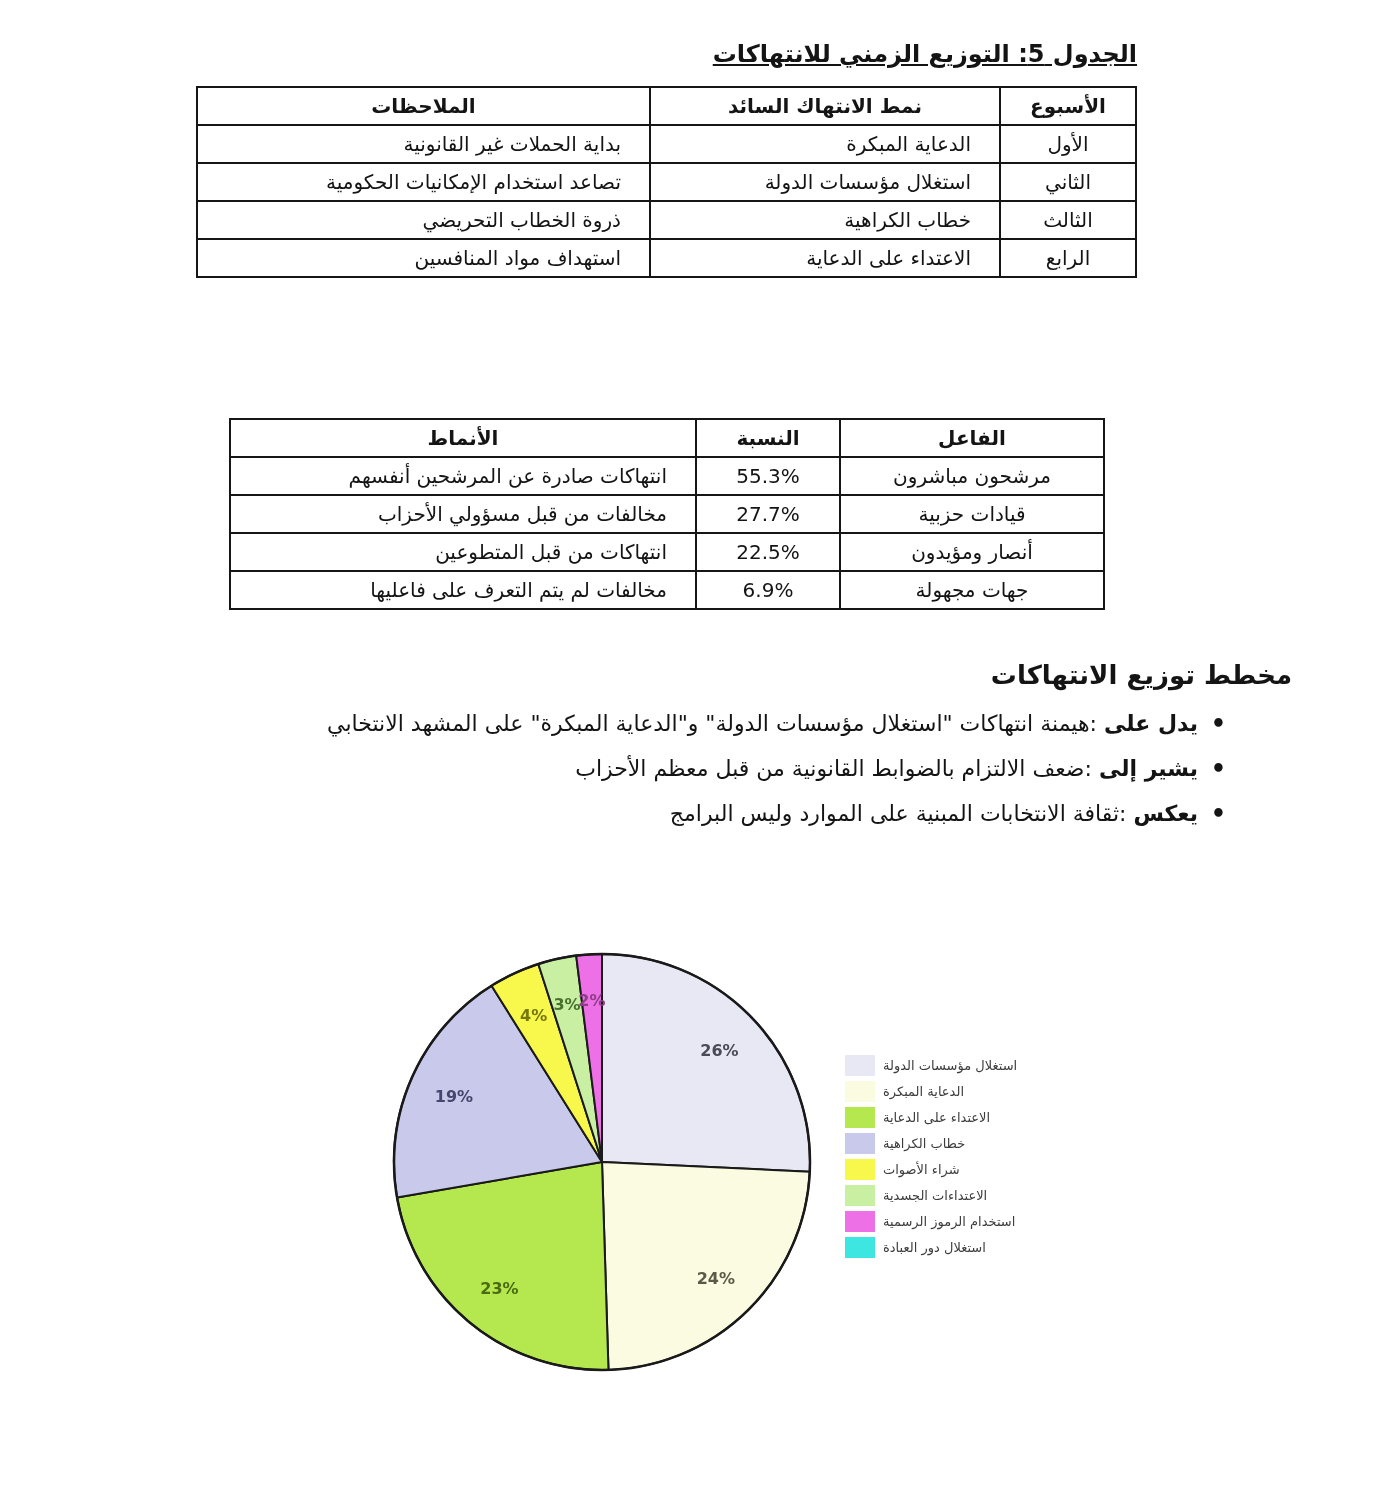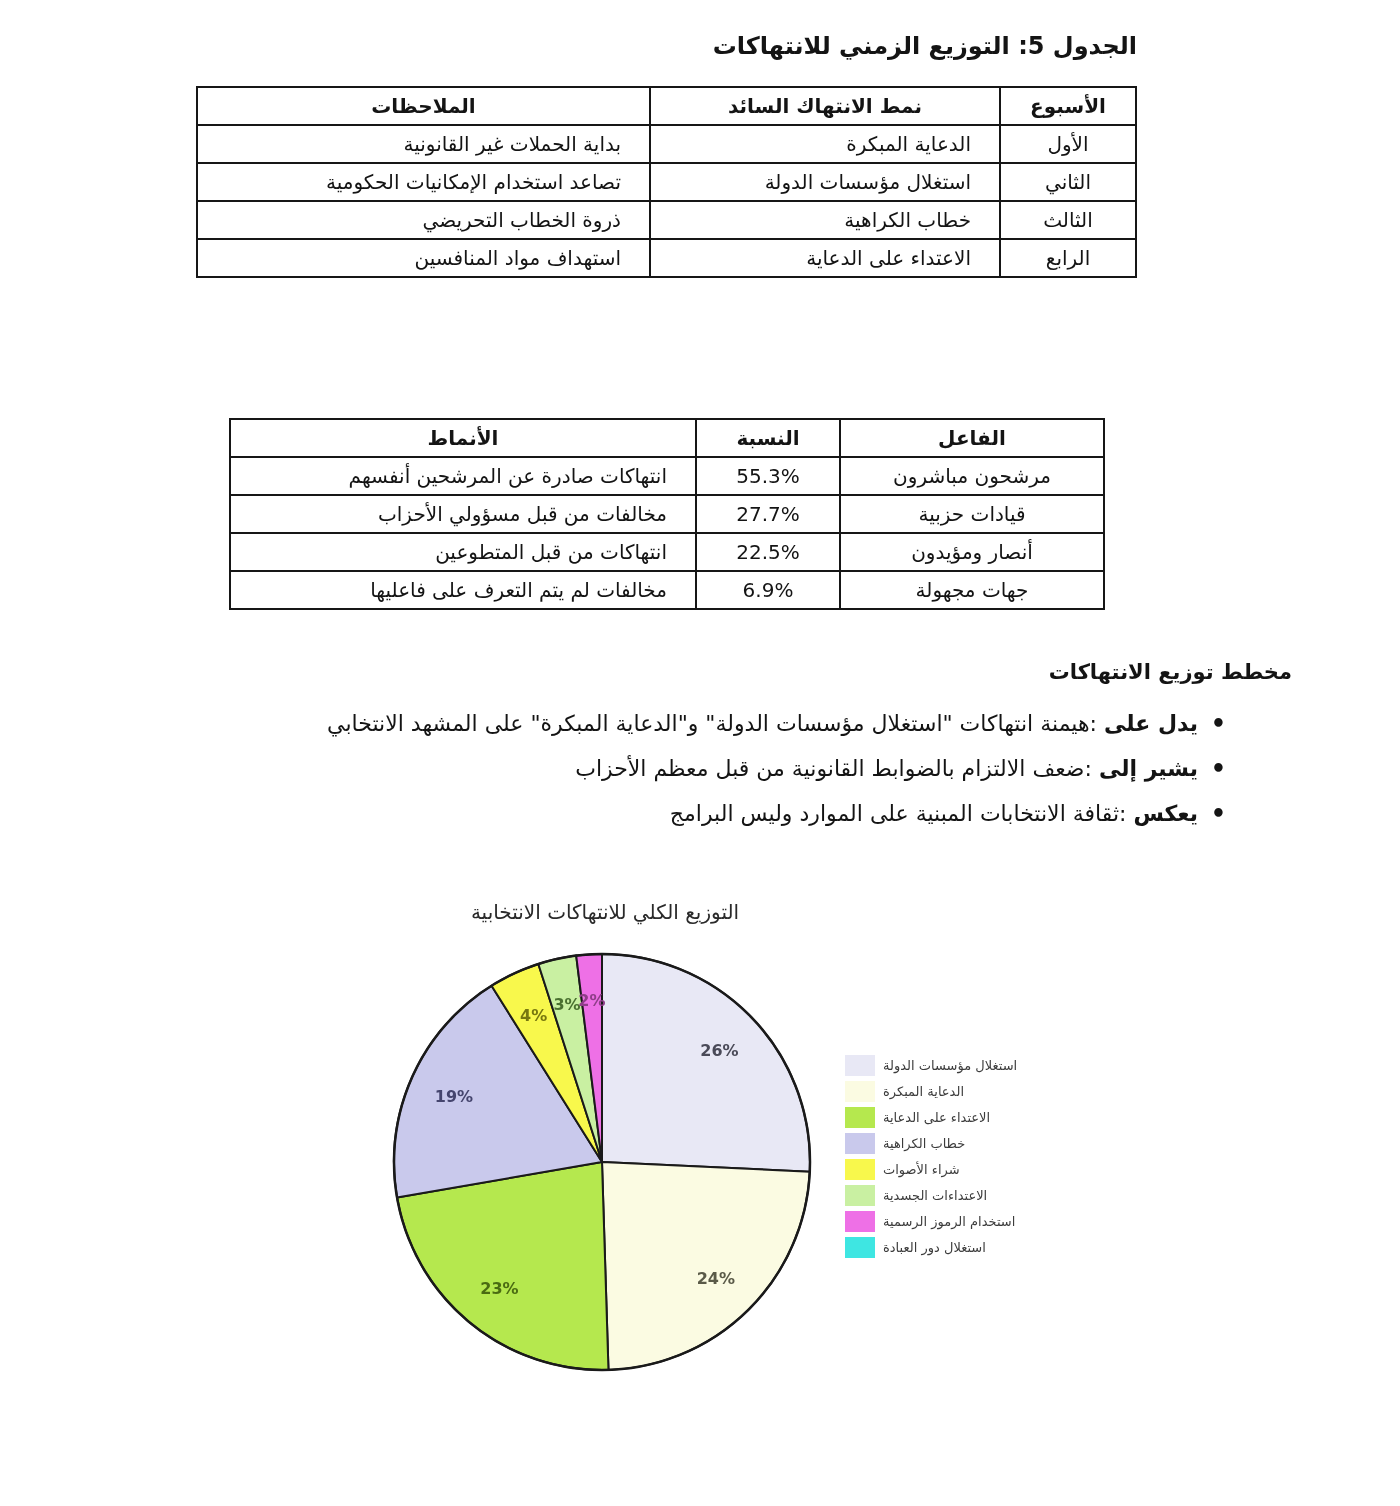--- a/index.html
+++ b/index.html
@@ -2,38 +2,38 @@
 <html lang="ar" dir="rtl"><head>
 <meta charset="utf-8">
 <style>
   html,body{margin:0;padding:0;background:#ffffff;}
   .page{
     position:relative;width:1400px;height:1506px;background:#ffffff;
     font-family:"DejaVu Sans",sans-serif;direction:rtl;color:#141414;overflow:hidden;
   }
   
   .sec-title{position:absolute;font-weight:bold;font-size:24px;white-space:nowrap;}
-  #t5-title{top:32px;right:263px;}
+  #t5-title{top:40px;right:263px;text-decoration:underline;}
   #t6-title{top:378px;right:295px;}
   
   table{position:absolute;border-collapse:collapse;background:#fff;table-layout:fixed;}
   th,td{border:2px solid #161616;font-size:20px;padding:6px 28px;overflow:hidden;}
   th{font-weight:bold;text-align:center;}
   td{text-align:right;}
   #t5{top:86px;right:263px;width:845px;}
   #t5 .c0{width:78px;text-align:center;}
   #t5 .c1{width:292px;border-radius:14px;}
   #t5 .c2{width:395px;}
   #t6{top:418px;right:295px;width:780px;}
   #t6 .c0{width:206px;text-align:center;}
   #t6 .c1{width:86px;text-align:center;}
   #t6 .c2{width:408px;}
   .pct{direction:ltr;unicode-bidi:embed;}
   
-  #sec-heading{position:absolute;top:660px;right:108px;font-size:21px;font-weight:bold;}
+  #sec-heading{position:absolute;top:660px;right:108px;font-size:26px;font-weight:bold;}
   .bullets{position:absolute;top:708px;right:172px;width:1090px;list-style:none;margin:0;padding:0;}
   .bullets li{position:relative;padding-right:30px;margin-bottom:13px;font-size:22px;line-height:1.45;text-align:right;}
   .bullets li::before{content:"•";position:absolute;right:2px;top:-1px;font-size:24px;font-weight:bold;}
   .bullets .lead{font-weight:bold;}
   
   .chart-title{position:absolute;top:900px;left:300px;width:610px;text-align:center;
                font-size:20px;color:#2a2a2a;}
   #pie{position:absolute;left:386px;top:946px;}
   .slice-label{font-size:16px;font-weight:bold;text-anchor:middle;}
   .legend{position:absolute;left:845px;top:1052px;}
@@ -111,21 +111,20 @@
       </tbody>
   </table>
 
   <div id="sec-heading">مخطط توزيع الانتهاكات</div>
   <ul class="bullets">
       <li><span class="lead">يدل على</span> :هيمنة انتهاكات "استغلال مؤسسات الدولة" و"الدعاية المبكرة" على المشهد الانتخابي</li>
       <li><span class="lead">يشير إلى</span> :ضعف الالتزام بالضوابط القانونية من قبل معظم الأحزاب</li>
       <li><span class="lead">يعكس</span> :ثقافة الانتخابات المبنية على الموارد وليس البرامج</li>
     </ul>
 
-  <div class="chart-title">التوزيع الكلي للانتهاكات الانتخابية</div>
   <svg id="pie" width="432" height="432" viewBox="0 0 432 432">
       <path d="M 216 216 L 216.00 8.00 A 208 208 0 0 1 423.77 225.70 Z" fill="#e8e8f5" stroke="#1a1a1a" stroke-width="2" stroke-linejoin="round"></path>
       <text x="333.4" y="110.0" class="slice-label" fill="#4a4a58">26%</text>
       <path d="M 216 216 L 423.77 225.70 A 208 208 0 0 1 222.47 423.90 Z" fill="#fbfbe2" stroke="#1a1a1a" stroke-width="2" stroke-linejoin="round"></path>
       <text x="329.8" y="337.6" class="slice-label" fill="#5a5a48">24%</text>
       <path d="M 216 216 L 222.47 423.90 A 208 208 0 0 1 11.04 251.41 Z" fill="#b5e84e" stroke="#1a1a1a" stroke-width="2" stroke-linejoin="round"></path>
       <text x="113.4" y="347.7" class="slice-label" fill="#4a6b12">23%</text>
       <path d="M 216 216 L 11.04 251.41 A 208 208 0 0 1 105.53 39.76 Z" fill="#c9c9ec" stroke="#1a1a1a" stroke-width="2" stroke-linejoin="round"></path>
       <text x="67.9" y="155.9" class="slice-label" fill="#45456e">19%</text>
       <path d="M 216 216 L 105.53 39.76 A 208 208 0 0 1 152.34 17.98 Z" fill="#f8f84c" stroke="#1a1a1a" stroke-width="2" stroke-linejoin="round"></path>

